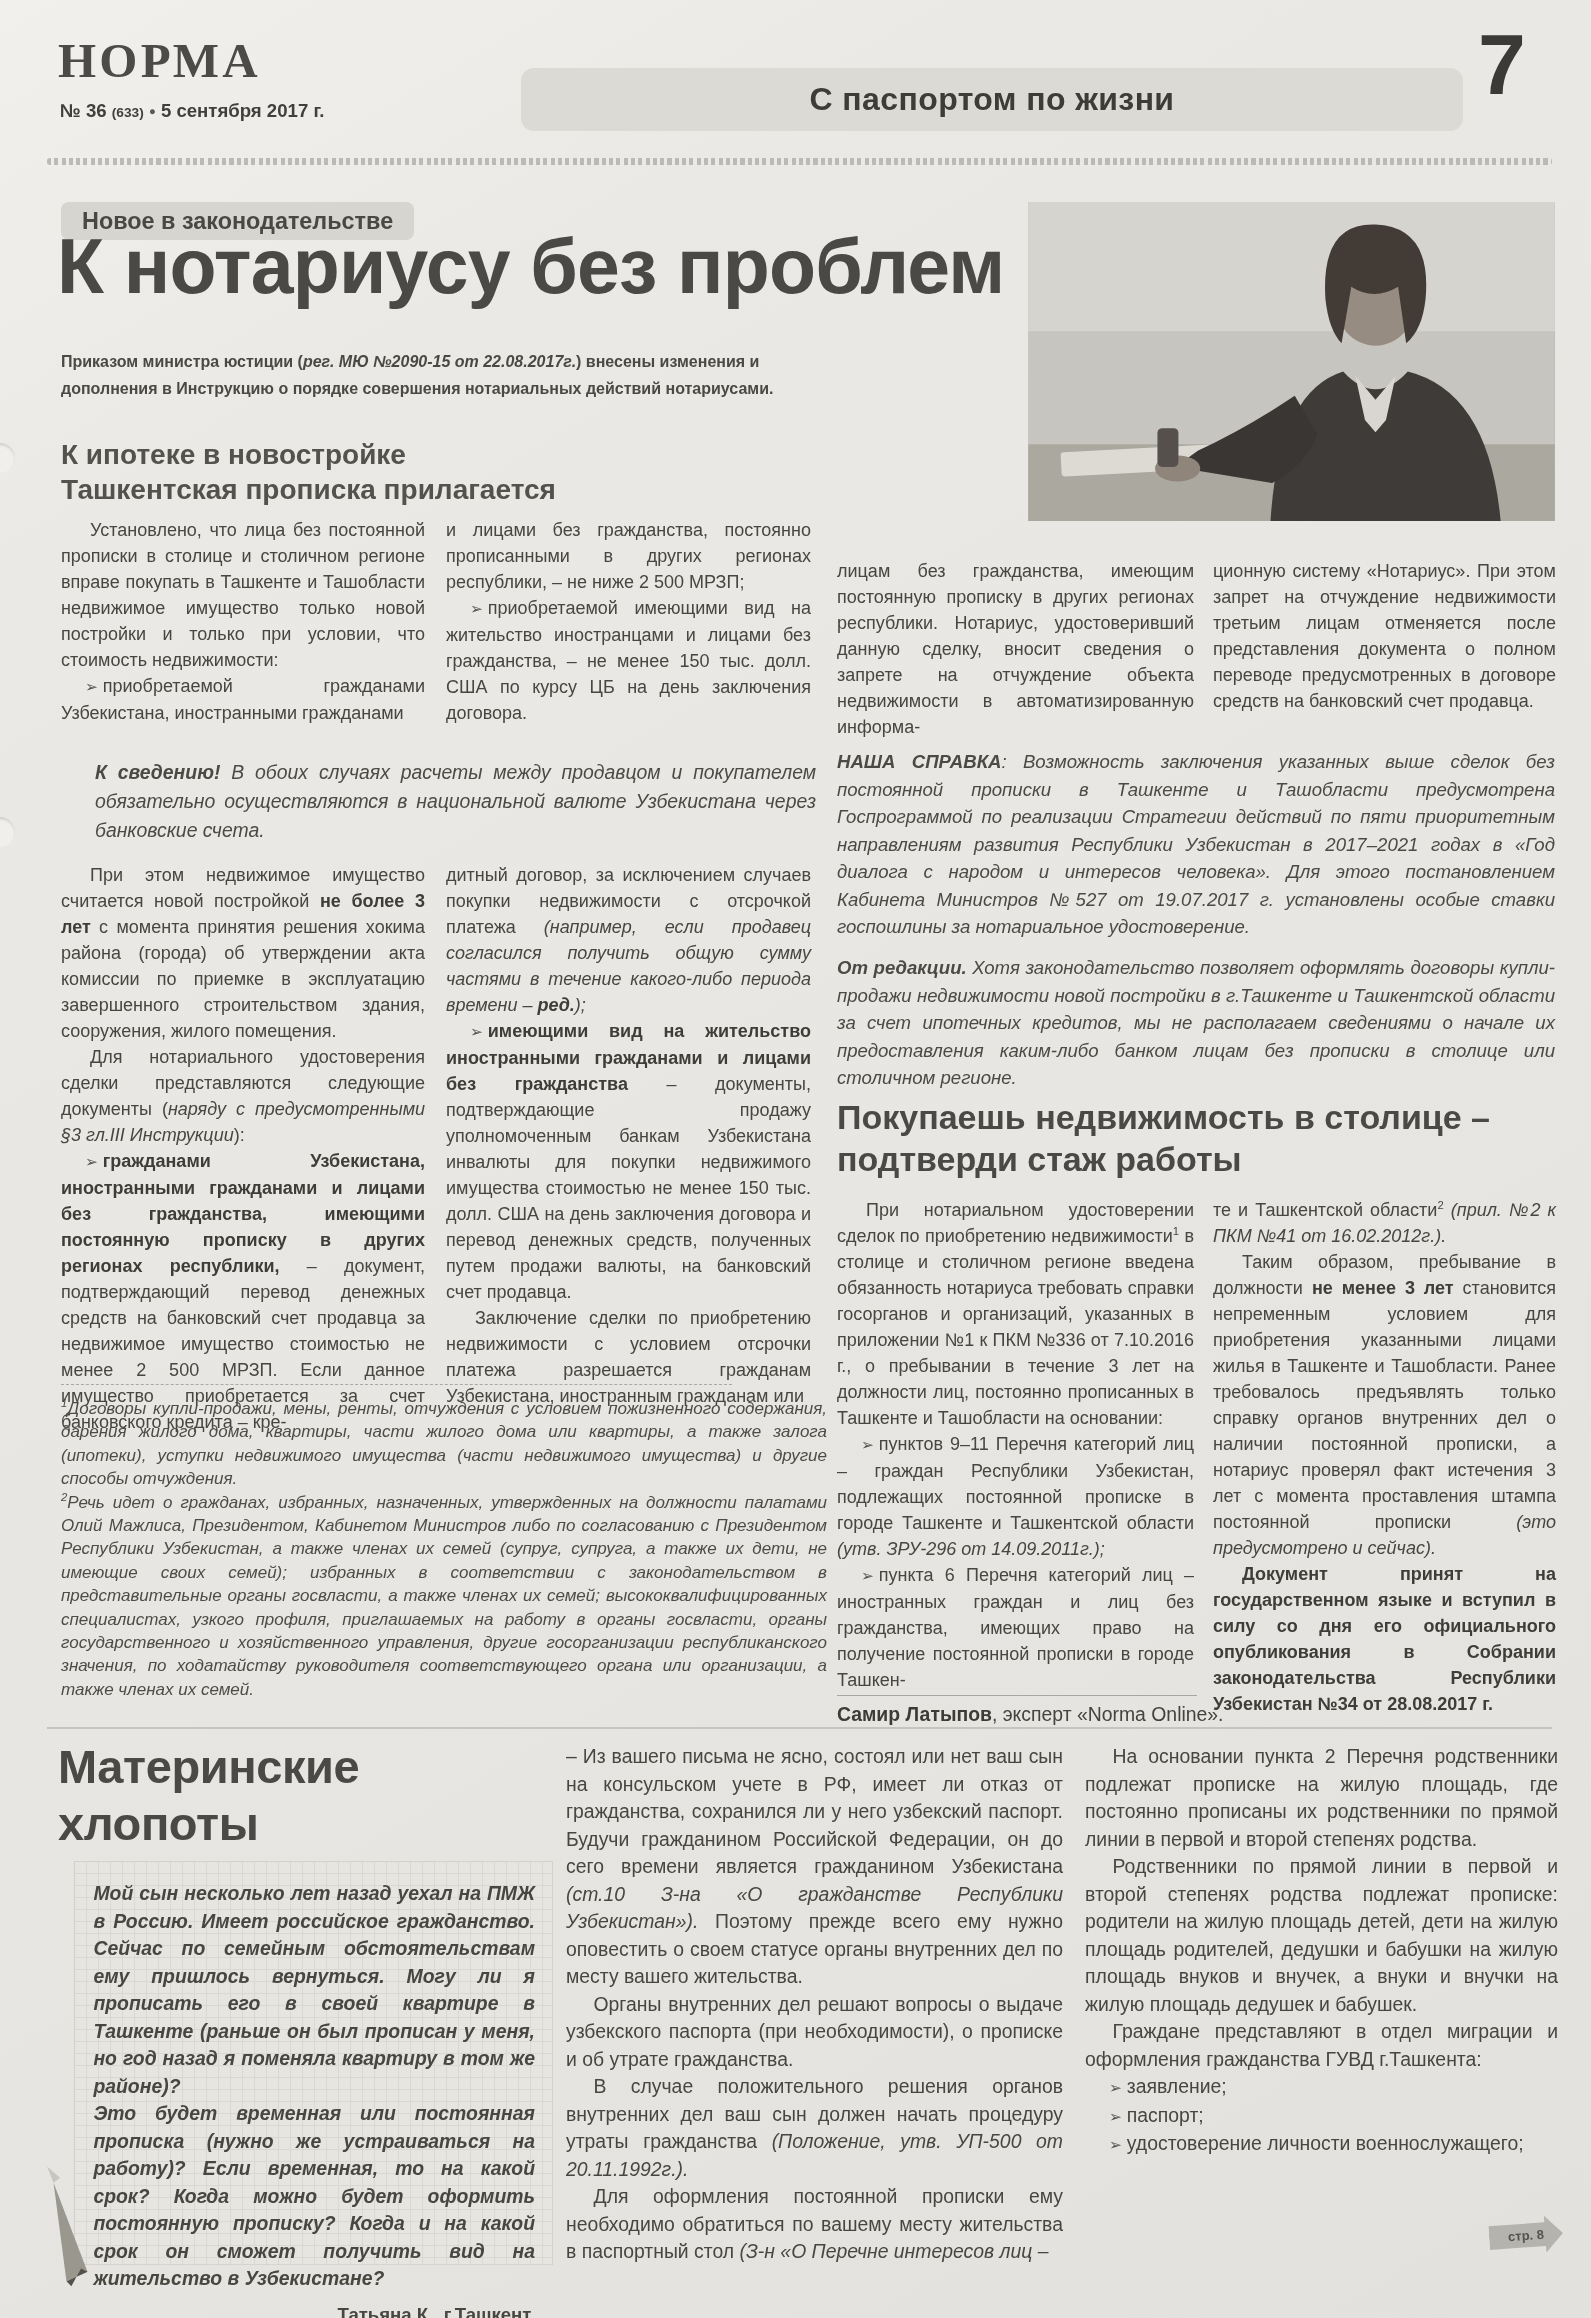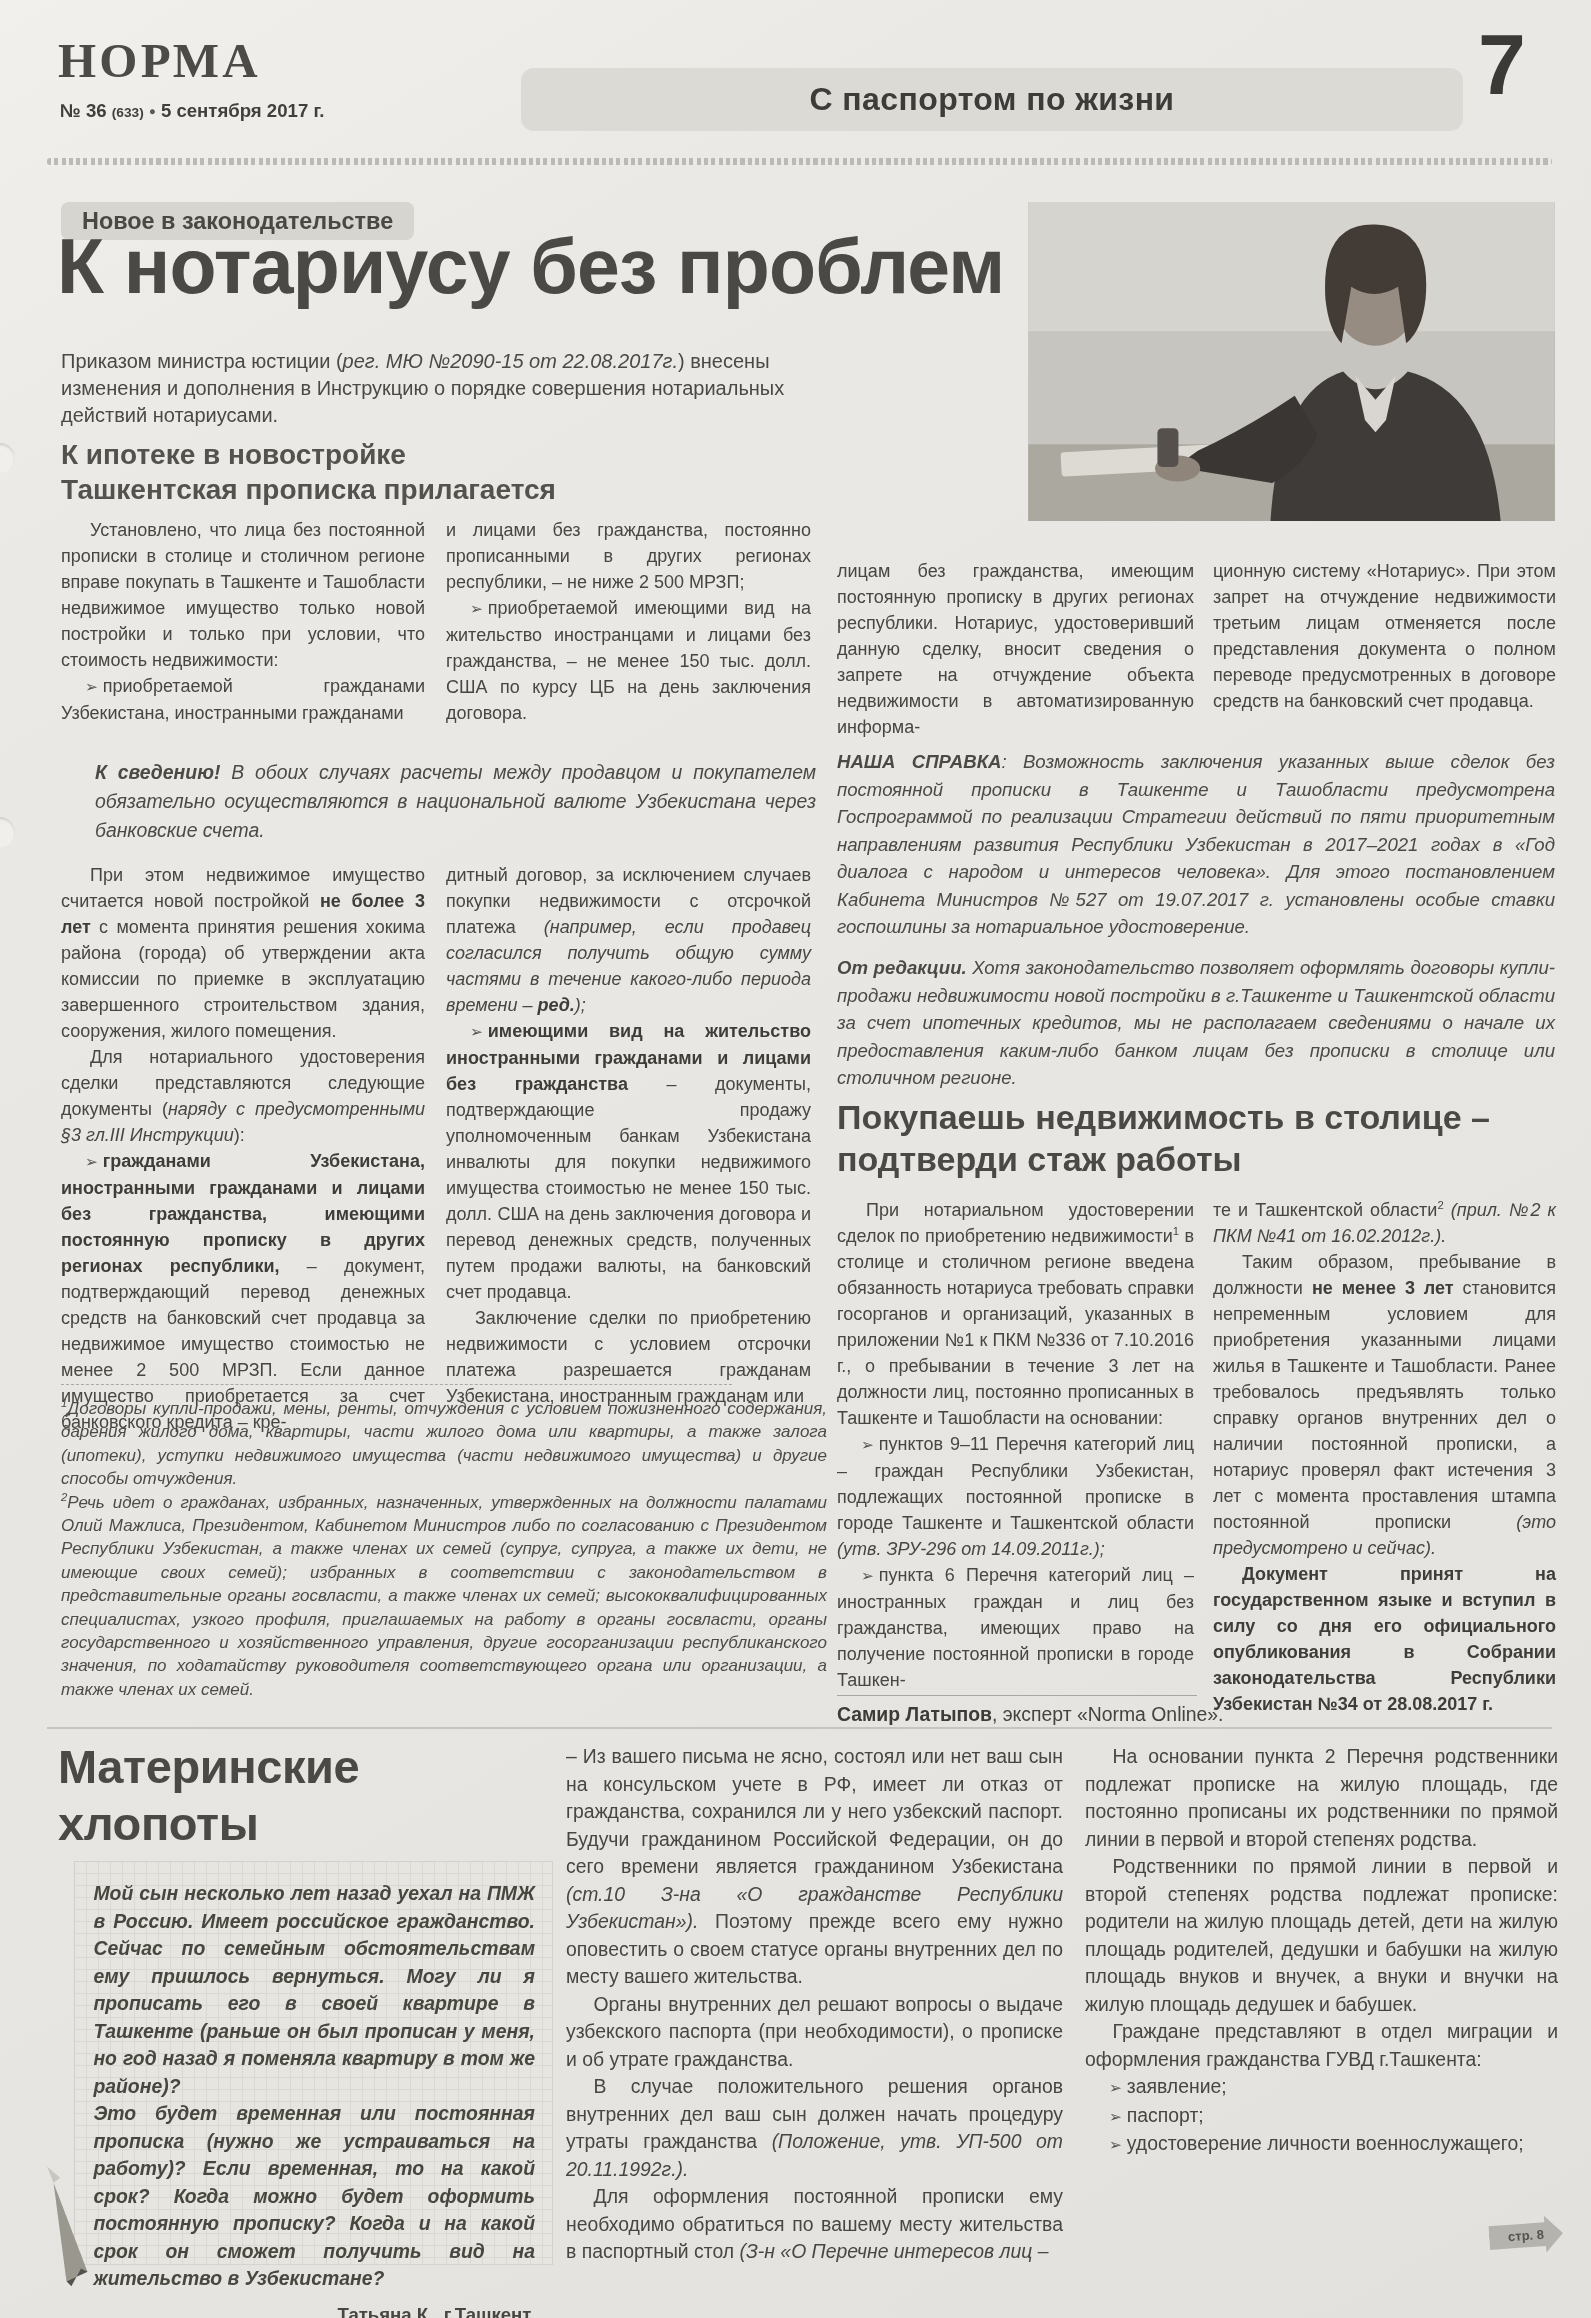--- a/index.html
+++ b/index.html
@@ -20,21 +20,21 @@
   .issue{font-size:18.6px;font-weight:bold;color:#403f3b;}
   .issue .paren{font-size:13.7px;}
   .issue .dot{font-size:11.3px;vertical-align:2.4px;color:#5a5954;}
   .banner{background:#dbdad5;border-radius:13px;display:flex;align-items:center;justify-content:center;}
   .banner span{font-size:32px;font-weight:bold;color:#3d3c39;letter-spacing:0.4px;}
   .pageno{font-size:86px;font-weight:bold;color:#3b3a36;line-height:1;}
   .hrule{background:repeating-linear-gradient(90deg,#b2b1ad 0 4px,rgba(0,0,0,0) 4px 7.3px);height:7.3px;opacity:.85;border-radius:3.2px;}
   
   .badge{background:#d6d5d0;border-radius:8px;padding:5.7px 21px;font-size:23.4px;font-weight:bold;color:#494843;display:inline-block;text-align:right;}
   .headline{font-size:77px;font-weight:bold;color:#4a4945;letter-spacing:-0.8px;line-height:1.05;}
-  .lead{font-size:20px;font-weight:normal;line-height:27px;color:#4a4944;}
+  .lead{font-size:16px;font-weight:bold;line-height:27px;color:#4a4944;}
   .lead em{font-style:italic;}
   .subhead{font-size:28px;font-weight:bold;line-height:35px;color:#53524d;}
   .col{font-size:18px;line-height:26px;text-align:justify;color:#474640;}
   .col p{margin:0;}
   .ind{text-indent:29px;}
   .li{text-indent:24px;}
   .bullet{font-size:15.4px;color:#55544f;padding-right:4.9px;}
   .col strong{color:#3e3d38;}
   .notice{font-size:19.4px;font-style:italic;line-height:29px;color:#4b4a45;text-align:justify;}
   .notice .lbl{font-weight:bold;}

